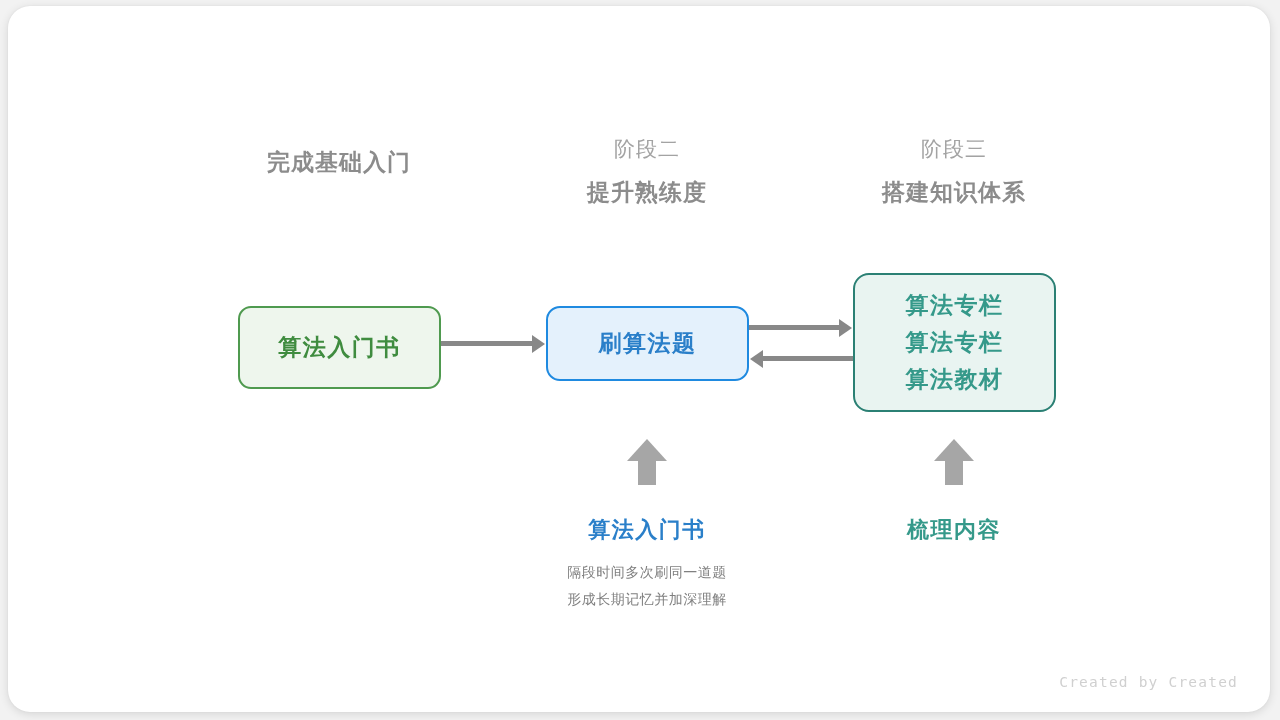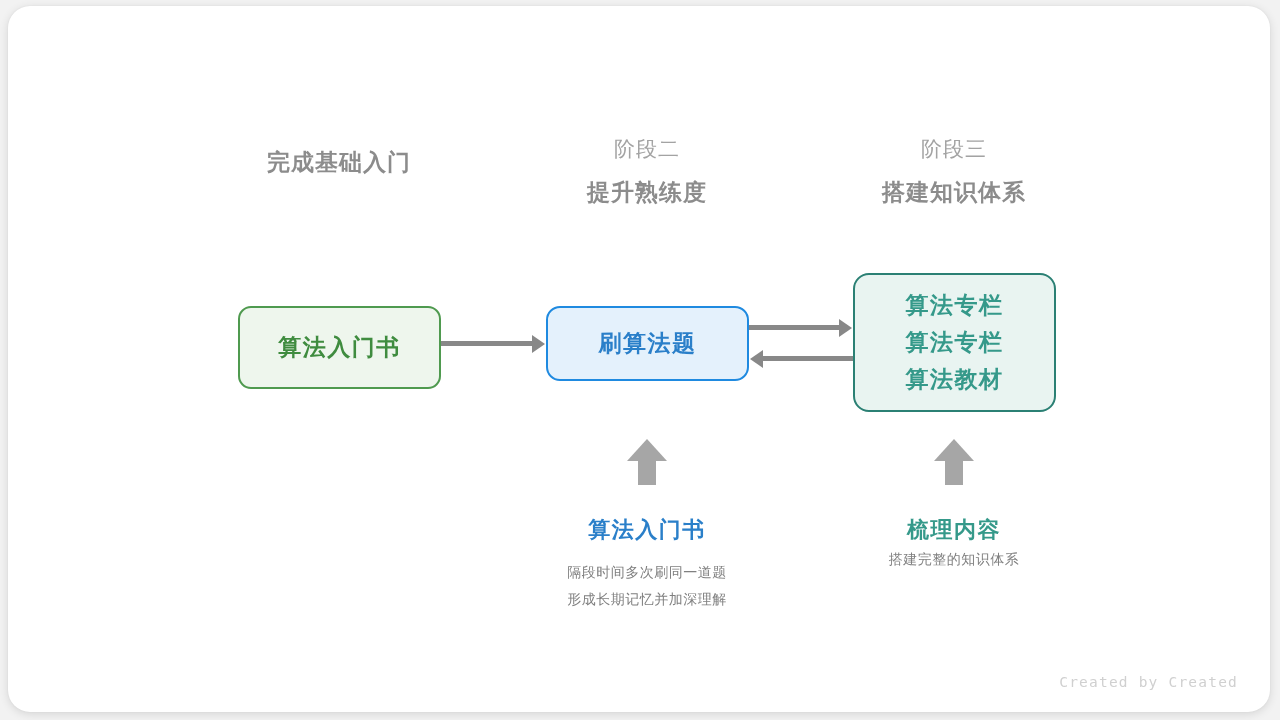--- a/index.html
+++ b/index.html
@@ -236,19 +236,18 @@
     </div>
 
     <div class="annotation" id="annotation-review">
       <div class="ann-title">算法入门书</div>
       <div class="ann-desc">隔段时间多次刷同一道题</div>
       <div class="ann-desc" style="margin-top:0">形成长期记忆并加深理解</div>
     </div>
 
     <div class="annotation" id="annotation-summary">
       <div class="ann-title">梳理内容</div>
-      <div class="ann-desc" style="margin-top:0">搭建完整的知识体系</div>
     </div>
 
     <div id="footer-credit">Created by Created</div>
 
   </div>
 </div>
 
 </body></html>

